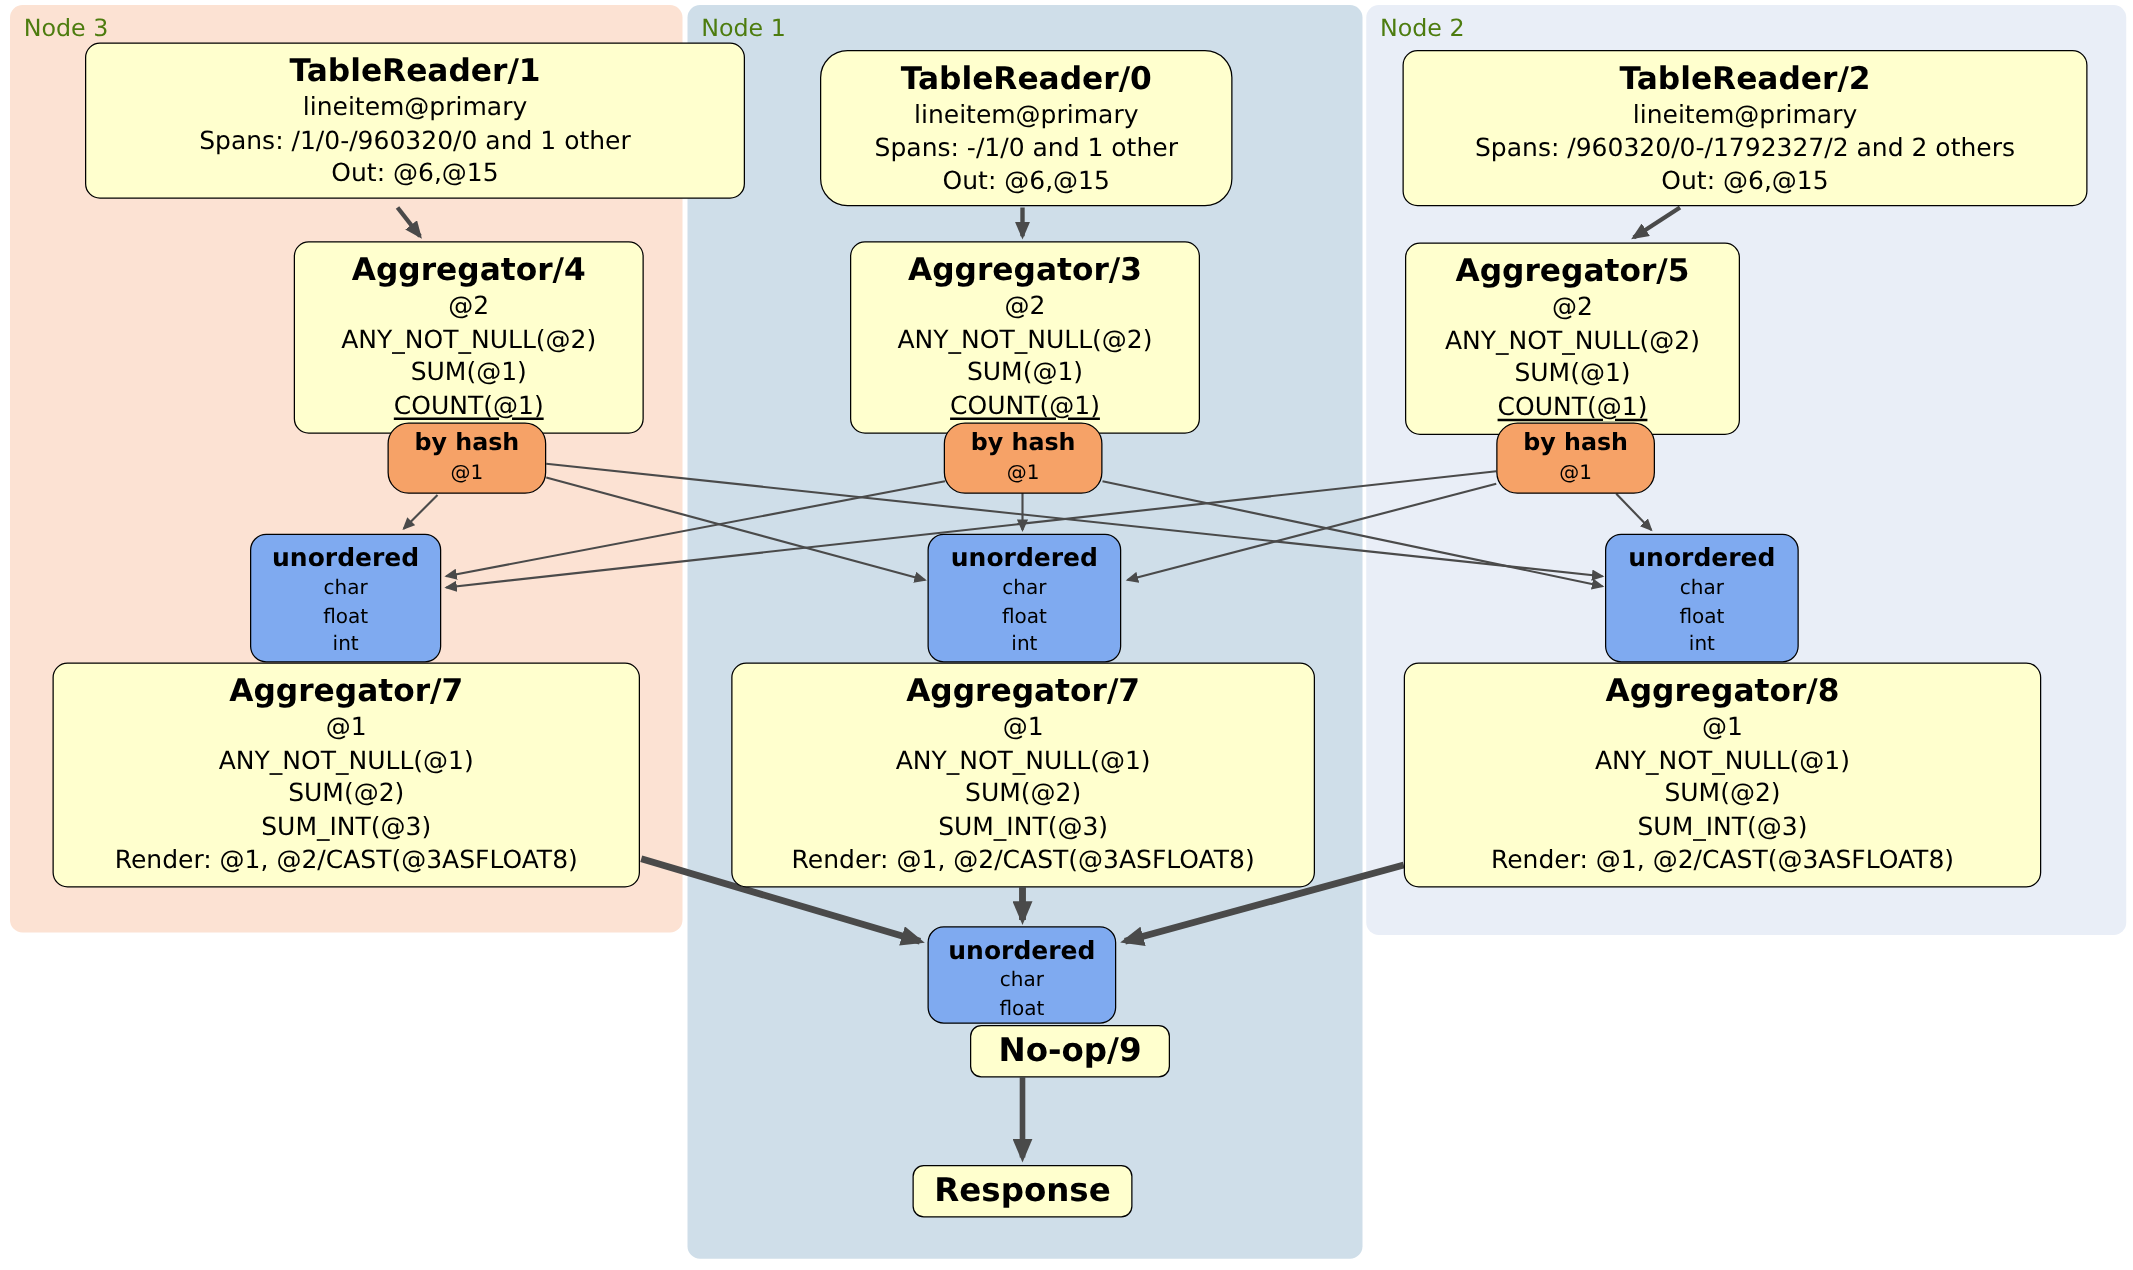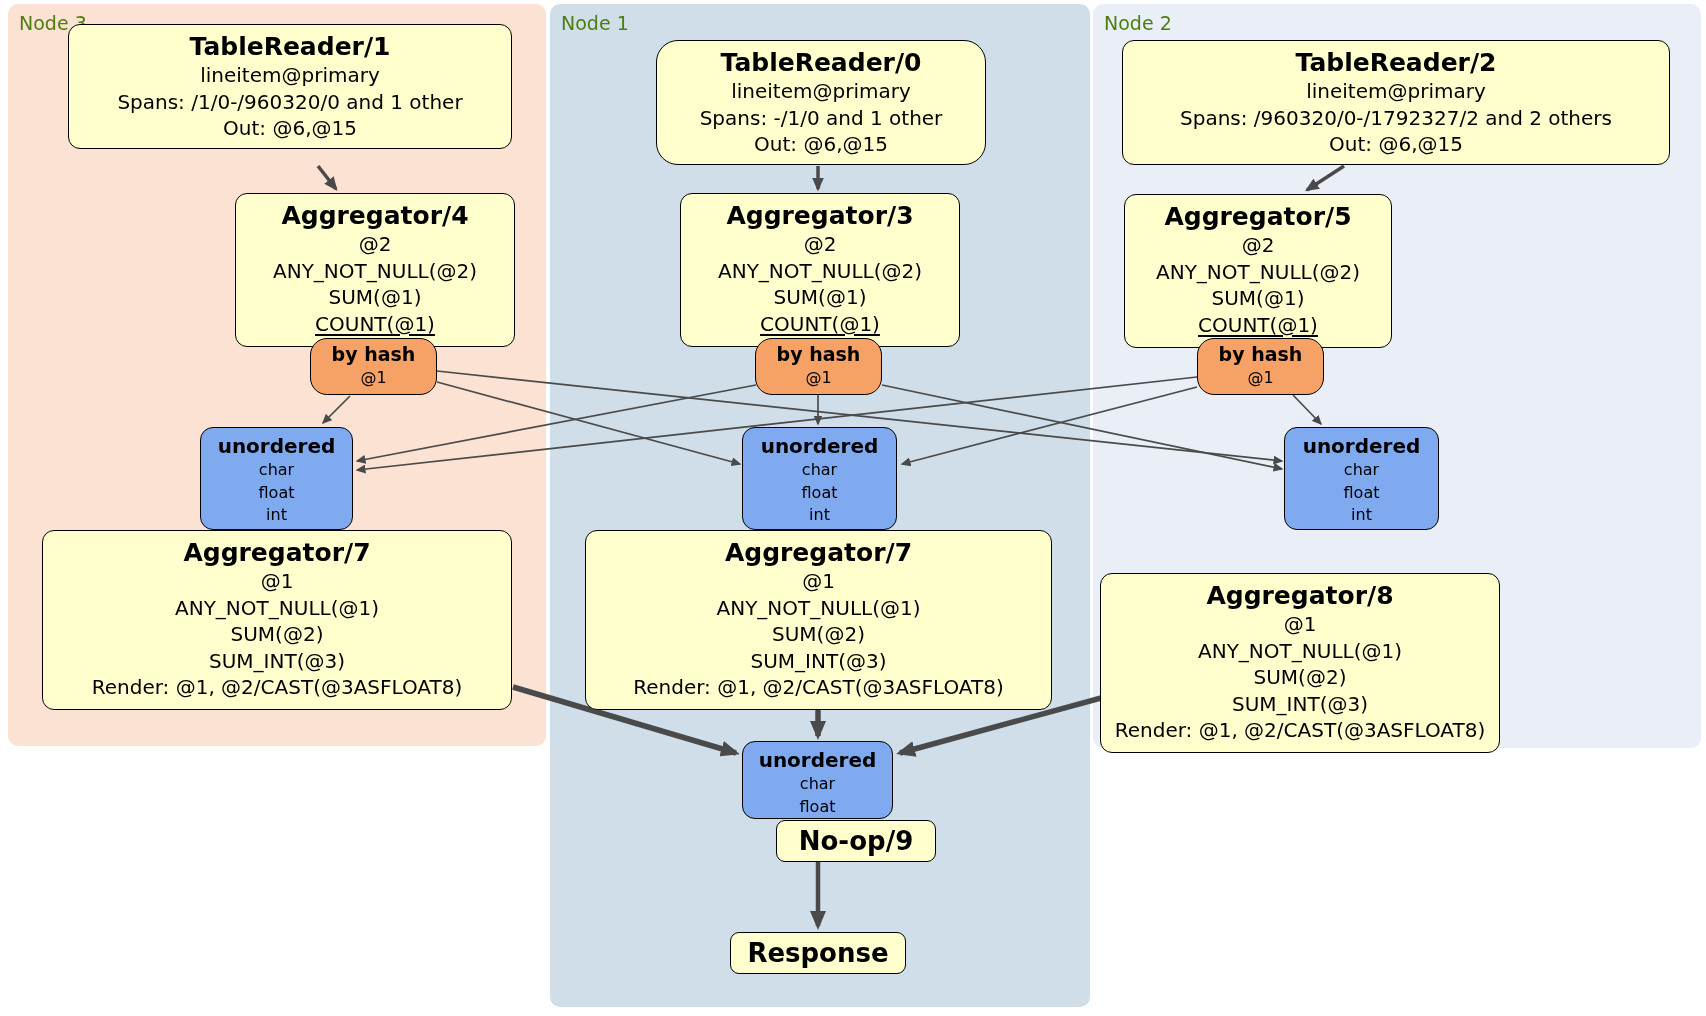--- a/index.html
+++ b/index.html
@@ -95,21 +95,21 @@
     <line class="e-thin" x1="1197" y1="387" x2="902" y2="464" marker-end="url(#ah-s)"></line>
     <line class="e-thin" x1="1293" y1="395" x2="1321" y2="424" marker-end="url(#ah-s)"></line>
 
     <line class="e-thick" x1="513" y1="687" x2="736" y2="753" marker-end="url(#ah-l)"></line>
     <line class="e-thick" x1="818" y1="710" x2="818" y2="736" marker-end="url(#ah-l)"></line>
     <line class="e-thick" x1="1123" y1="692" x2="900" y2="753" marker-end="url(#ah-l)"></line>
 
     <line class="e-resp" x1="818" y1="862" x2="818" y2="926" marker-end="url(#ah-l)"></line>
   </svg>
 
-  <div class="nbox" style="left:68px;top:24px;width:444px;height:125px;">
+  <div class="nbox" style="left:68px;top:34px;width:528px;height:125px;">
     <div class="title">TableReader/1</div>
     <div class="ln">lineitem@primary</div>
     <div class="ln">Spans: /1/0-/960320/0 and 1 other</div>
     <div class="ln">Out: @6,@15</div>
   </div>
   <div class="nbox" style="left:656px;top:40px;width:330px;height:125px;border-radius:22px;">
     <div class="title">TableReader/0</div>
     <div class="ln">lineitem@primary</div>
     <div class="ln">Spans: -/1/0 and 1 other</div>
     <div class="ln">Out: @6,@15</div>
@@ -184,21 +184,21 @@
     <div class="ln">Render: @1, @2/CAST(@3ASFLOAT8)</div>
   </div>
   <div class="nbox" style="left:585px;top:530px;width:467px;height:180px;">
     <div class="title">Aggregator/7</div>
     <div class="ln">@1</div>
     <div class="ln">ANY_NOT_NULL(@1)</div>
     <div class="ln">SUM(@2)</div>
     <div class="ln">SUM_INT(@3)</div>
     <div class="ln">Render: @1, @2/CAST(@3ASFLOAT8)</div>
   </div>
-  <div class="nbox" style="left:1100px;top:530px;width:400px;height:180px;margin-top:43px;">
+  <div class="nbox" style="left:1123px;top:530px;width:510px;height:180px;">
     <div class="title">Aggregator/8</div>
     <div class="ln">@1</div>
     <div class="ln">ANY_NOT_NULL(@1)</div>
     <div class="ln">SUM(@2)</div>
     <div class="ln">SUM_INT(@3)</div>
     <div class="ln">Render: @1, @2/CAST(@3ASFLOAT8)</div>
   </div>
 
   <div class="sync" style="left:742px;top:741px;width:151px;height:78px;">
     <div class="st">unordered</div>

